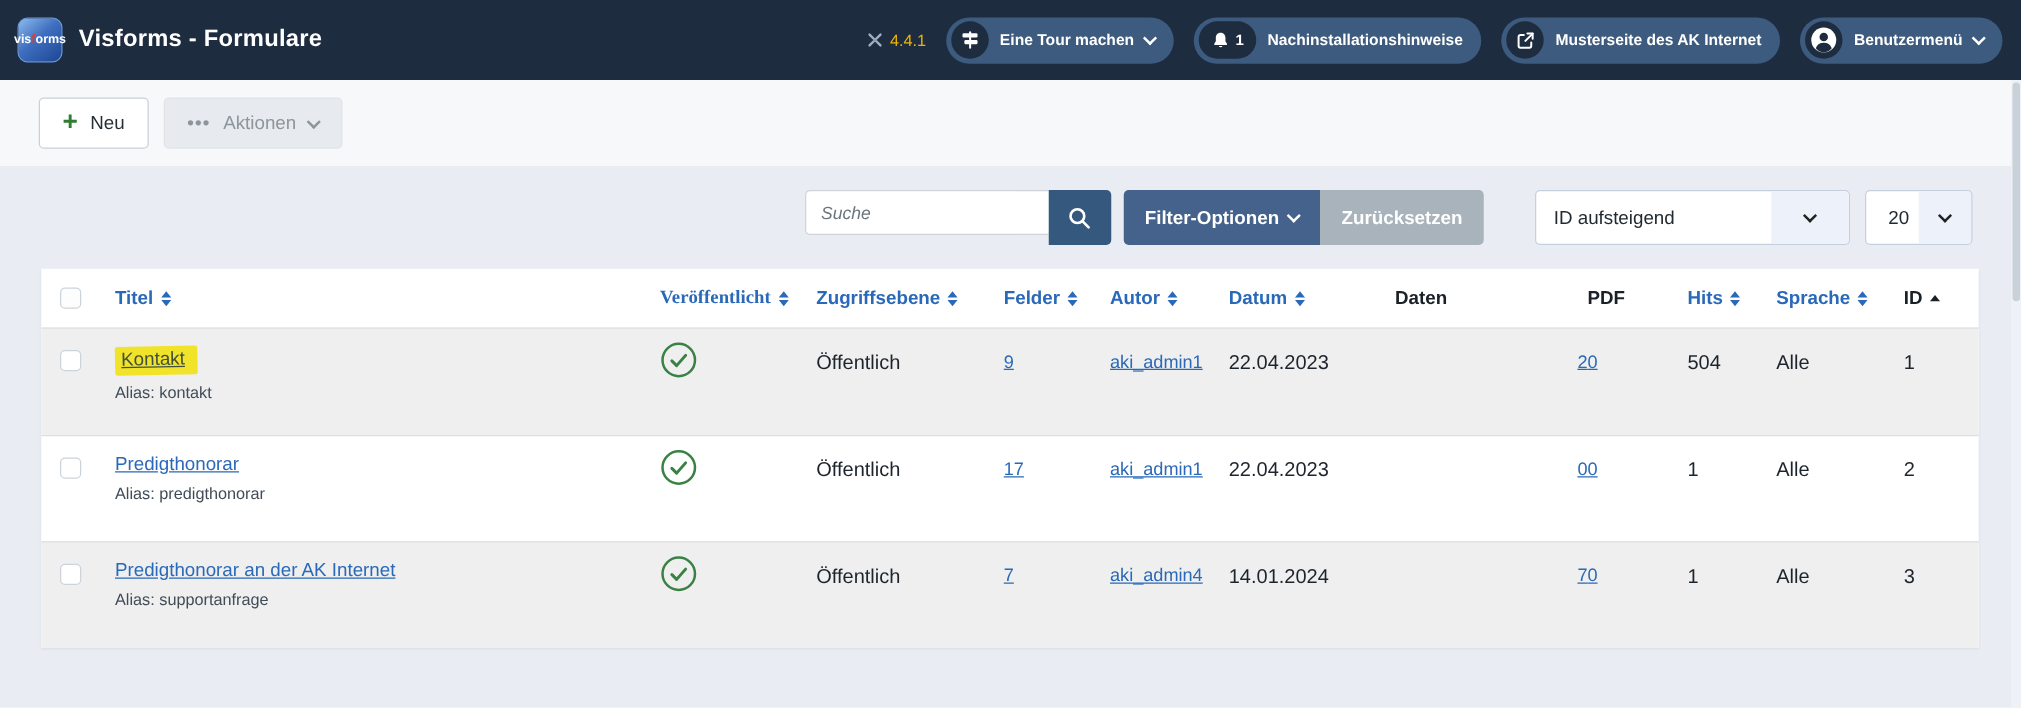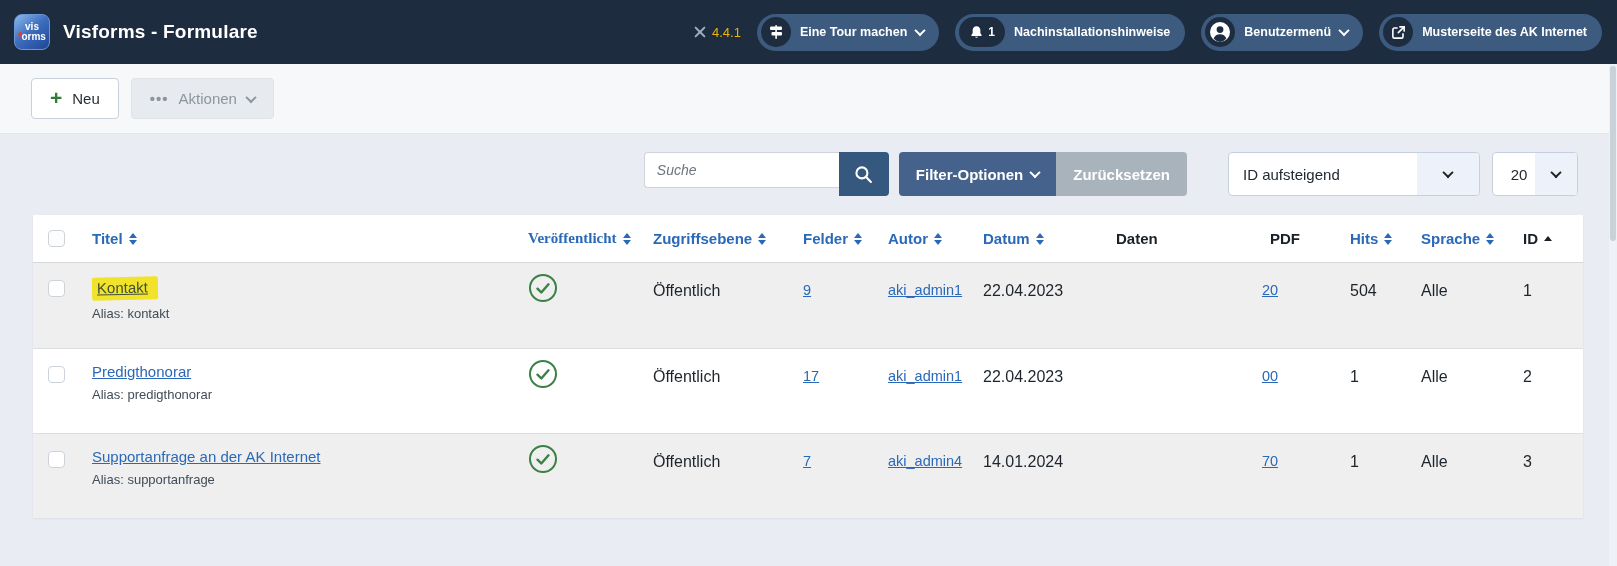--- a/index.html
+++ b/index.html
@@ -4,21 +4,21 @@
 <style>
   * { margin:0; padding:0; box-sizing:border-box; }
   html,body { width:1617px; height:566px; overflow:hidden;
     font-family:"Liberation Sans","DejaVu Sans",sans-serif; background:#e9edf3; }
 
   
   .appbar { position:absolute; left:0; top:0; width:1617px; height:64px;
     background:#1e2c40; display:flex; align-items:center; padding:0 15px 0 14px; }
   .logo { width:36px; height:36px; border-radius:8px; flex:0 0 auto;
     background:linear-gradient(140deg,#8cbcec 0%,#3f6fc0 45%,#1d4694 100%);
-    border:1px solid #6a97d6; display:flex; flex-direction:column; align-items:center;
+    border:1px solid #6a97d6; display:flex; flex-direction:row; align-items:center;
     justify-content:center; line-height:1; }
   .logo b { color:#fff; font-size:10px; font-weight:bold; }
   .logo b .red { color:#e03c31; }
   .app-title { color:#fff; font-size:19px; font-weight:bold; margin-left:13px; letter-spacing:.2px; }
   .app-right { margin-left:auto; display:flex; align-items:center; gap:16px; }
   .version { color:#eab308; font-size:13px; display:flex; align-items:center; gap:5px; }
   .pill { height:37px; background:#3d5b7e; border-radius:19px; display:flex; align-items:center;
     padding:0 15px 0 4px; gap:9px; color:#fff; font-size:12.5px; font-weight:bold; cursor:pointer; }
   .pill .disc { width:30px; height:30px; border-radius:15px; background:#1e2c40;
     display:flex; align-items:center; justify-content:center; gap:4px; flex:0 0 auto; }
@@ -152,39 +152,39 @@
             <path d="M8 1.2c-2.6 0-4.1 1.9-4.1 4.2v3.1L2.6 10.6c-.3.5 0 1.1.6 1.1h9.6c.6 0 .9-.6.6-1.1L12.1 8.5V5.4c0-2.3-1.5-4.2-4.1-4.2z"></path>
             <path d="M6.4 12.6a1.7 1.7 0 0 0 3.2 0z"></path>
           </svg>
         <span class="badge">1</span>
       </span>
       <span>Nachinstallationshinweise</span>
     </div>
 
     <div class="pill">
       <span class="disc">
+        <svg width="15" height="15" viewBox="0 0 16 16" fill="none" stroke="#fff" stroke-width="1.7" stroke-linecap="round" stroke-linejoin="round">
+            <path d="M6.5 3.2H3.6A1.6 1.6 0 0 0 2 4.8v7.6A1.6 1.6 0 0 0 3.6 14h7.6a1.6 1.6 0 0 0 1.6-1.6V9.5"></path>
+            <path d="M9.5 2H14v4.5"></path>
+            <path d="M14 2 7.8 8.2"></path>
+          </svg>
+      </span>
+      <span>Musterseite des AK Internet</span>
+    </div>
+
+    <div class="pill">
+      <span class="disc">
         <svg width="22" height="22" viewBox="0 0 22 22">
             <circle cx="11" cy="11" r="10" fill="#fff"></circle>
             <circle cx="11" cy="8.6" r="3.4" fill="#1e2c40"></circle>
             <path d="M4.6 17.6a6.9 6.9 0 0 1 12.8 0A9.9 9.9 0 0 1 11 21a9.9 9.9 0 0 1-6.4-3.4z" fill="#1e2c40"></path>
           </svg>
       </span>
       <span>Benutzermenü</span>
       <span class="chev"></span>
-    </div>
-
-    <div class="pill">
-      <span class="disc">
-        <svg width="15" height="15" viewBox="0 0 16 16" fill="none" stroke="#fff" stroke-width="1.7" stroke-linecap="round" stroke-linejoin="round">
-            <path d="M6.5 3.2H3.6A1.6 1.6 0 0 0 2 4.8v7.6A1.6 1.6 0 0 0 3.6 14h7.6a1.6 1.6 0 0 0 1.6-1.6V9.5"></path>
-            <path d="M9.5 2H14v4.5"></path>
-            <path d="M14 2 7.8 8.2"></path>
-          </svg>
-      </span>
-      <span>Musterseite des AK Internet</span>
     </div>
   </div>
 </div>
 
 <div class="toolbar">
   <button class="tbtn">
     <span class="plus">+</span>
     <span>Neu</span>
   </button>
   <button class="tbtn disabled">
@@ -399,21 +399,21 @@
     <div class="c-id">
         <div class="cellval">2</div>
       </div>
   </div>
 
   <div class="trow rrow odd">
     <div class="c-check">
         <span class="checkbox"></span>
       </div>
     <div class="c-title">
-      <a class="tlink">Supportanfrage an der AK Internet</a>
+      <a class="tlink">Predigthonorar an der AK Internet</a>
       <div class="alias">Alias: supportanfrage</div>
     </div>
     <div class="c-pub">
         <span class="pubwrap"><svg width="30" height="30" viewBox="0 0 30 30">
             <circle cx="15" cy="15" r="13" fill="none" stroke="#3a8144" stroke-width="2"></circle>
             <path d="M9.5 15.7l3.8 3.8 7.2-8.2" fill="none" stroke="#3a8144" stroke-width="2.4" stroke-linecap="round" stroke-linejoin="round"></path>
           </svg></span>
       </div>
     <div class="c-access">
         <div class="cellval">Öffentlich</div>

